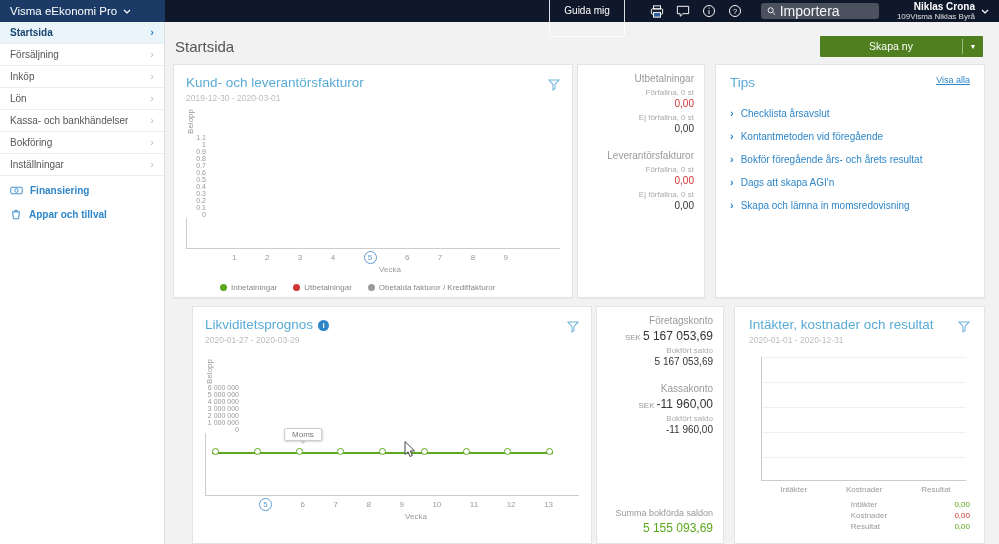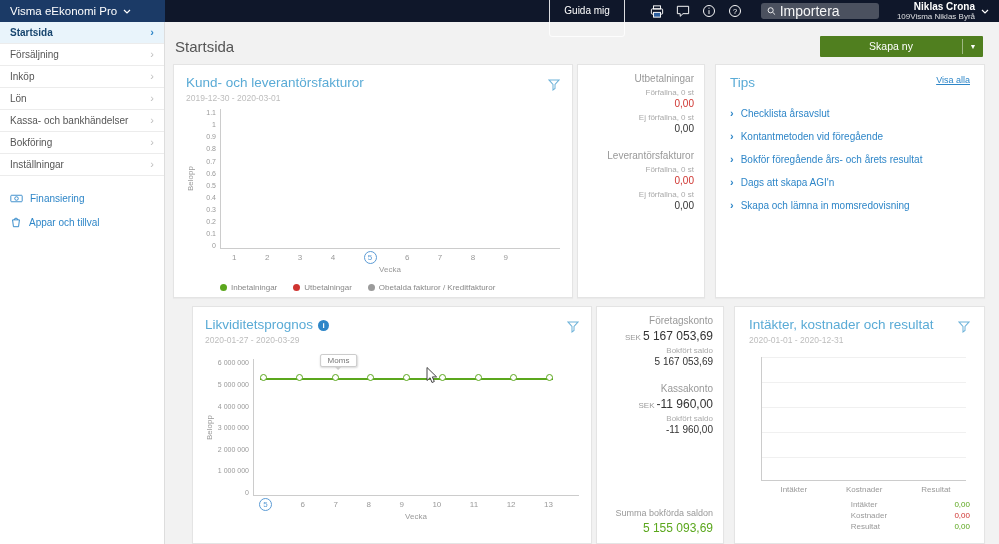--- a/index.html
+++ b/index.html
@@ -23,21 +23,21 @@
   
   .shell { flex:1; display:flex; min-height:0; }
 
   
   .sidebar { width:165px; background:#fff; border-right:1px solid #ddd; display:flex; flex-direction:column; }
   .nav-list { list-style:none; }
   .nav-item { display:flex; justify-content:space-between; align-items:center; height:22px; padding:0 10px; font-size:10px; color:#555; border-bottom:1px solid #ececec; cursor:pointer; }
   .nav-chevron { color:#bdbdbd; font-size:11px; line-height:1; }
   .nav-item.active { background:#e9f4fb; color:#17456e; font-weight:bold; }
   .nav-item.active .nav-chevron { color:#2e86c8; }
-  .nav-tools { margin-top:10px; }
+  .nav-tools { margin-top:2px;font-weight:bold; }
   .tool-item { display:flex; align-items:center; gap:7px; height:24px; padding:0 10px; color:#2e86c8; font-size:10px; cursor:pointer; }
 
   
   .main { flex:1; min-width:0; padding:6px 14px 0 8px; display:flex; flex-direction:column; }
   .main-header { display:flex; justify-content:space-between; align-items:center; height:36px; padding:0 2px; flex:0 0 36px; }
   .page-title { font-size:15px; font-weight:normal; color:#555; }
   .create-btn { background:#507f1f; border:none; border-radius:1px; height:21px; width:163px; display:flex; align-items:stretch; color:#fff; font-size:10.5px; cursor:pointer; padding:0; font-family:inherit; }
   .create-btn .lbl { flex:1; display:flex; align-items:center; justify-content:center; }
   .create-btn .sep { width:1px; background:rgba(255,255,255,.45); margin:3px 0; }
   .create-btn .chev { width:20px; display:flex; align-items:center; justify-content:center; font-size:7px; }
@@ -50,21 +50,21 @@
   .c2 { width:128px; margin-right:10px; padding:8px 10px; }
   .c3 { flex:1; padding:10px 14px; }
 
   .card-head { display:flex; justify-content:space-between; align-items:flex-start; }
   .card-title { color:#5aabd6; font-size:13.5px; font-weight:normal; line-height:1.2; }
   .date-range { color:#bdbdbd; font-size:8.5px; margin-top:2px; }
   .funnel { cursor:pointer; margin-top:2px; }
   .info-dot { display:inline-flex; align-items:center; justify-content:center; width:11px; height:11px; border-radius:50%; background:#2e86c8; color:#fff; font-size:8px; font-weight:bold; margin-left:5px; vertical-align:1px; cursor:pointer; }
 
   
-  .chart-wrap { display:flex; }
+  .chart-wrap { display:flex;flex-direction:column; }
   .ylabel { writing-mode:vertical-rl; transform:rotate(180deg); font-size:8px; color:#999; width:10px; text-align:center; }
   .yticks { display:flex; flex-direction:column; justify-content:space-between; align-items:flex-end; font-size:7px; color:#999; padding-right:4px; }
   .plot { flex:1; border-left:1px solid #ccc; border-bottom:1px solid #ccc; position:relative; }
   .xticks { display:flex; justify-content:space-between; font-size:8px; color:#999; margin-top:4px; align-items:center; }
   .xtick.circled { border:1px solid #5b9bd5; color:#5b9bd5; border-radius:50%; width:13px; height:13px; line-height:11px; text-align:center; margin:-3px 0; }
   .xlabel { text-align:center; font-size:8px; color:#999; margin-top:3px; }
 
   
   .chart1 { margin-top:6px; height:140px; }
   .chart1 .yticks { width:24px; }

